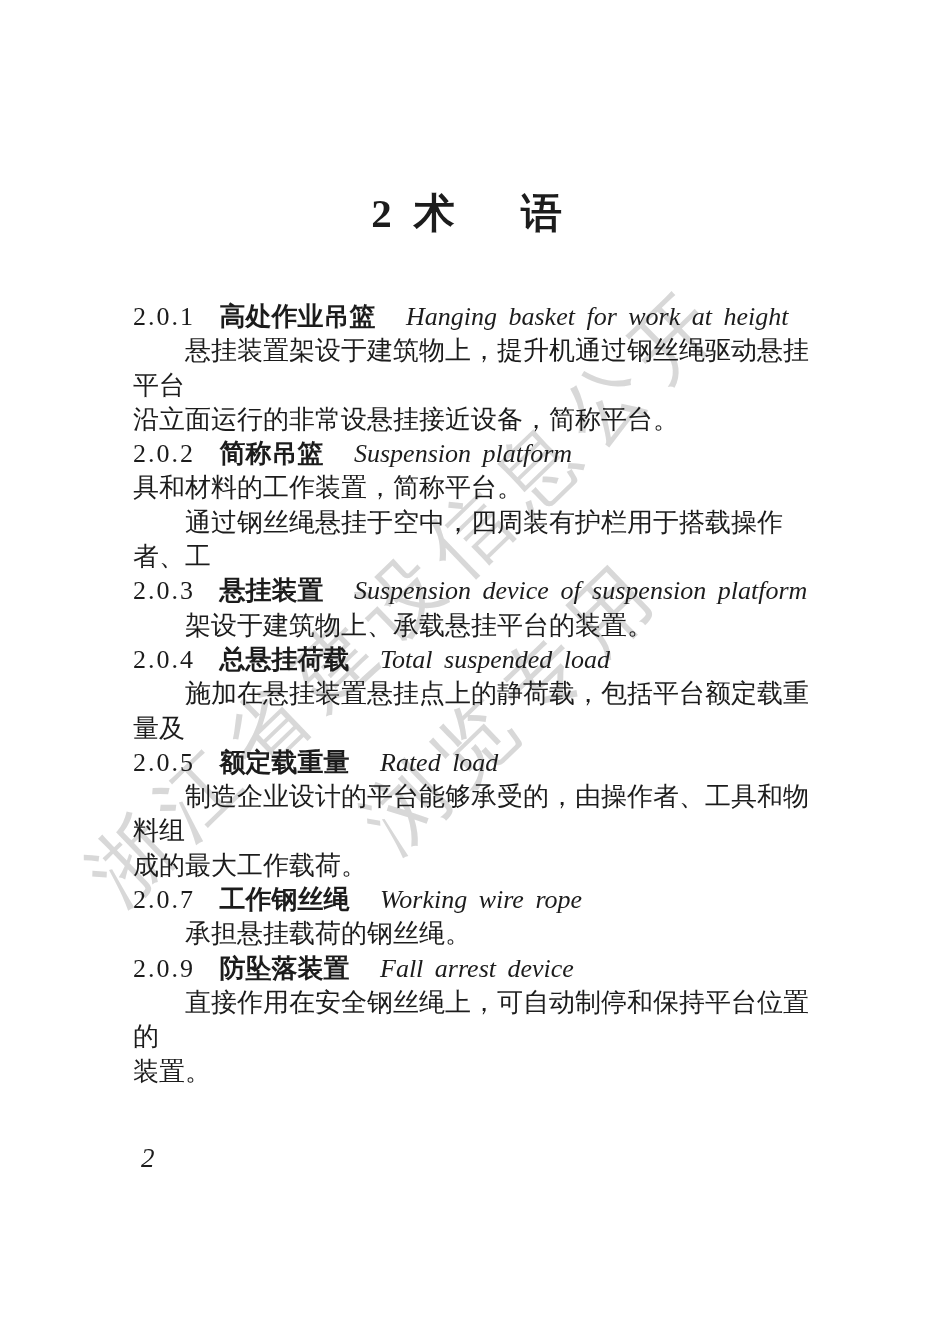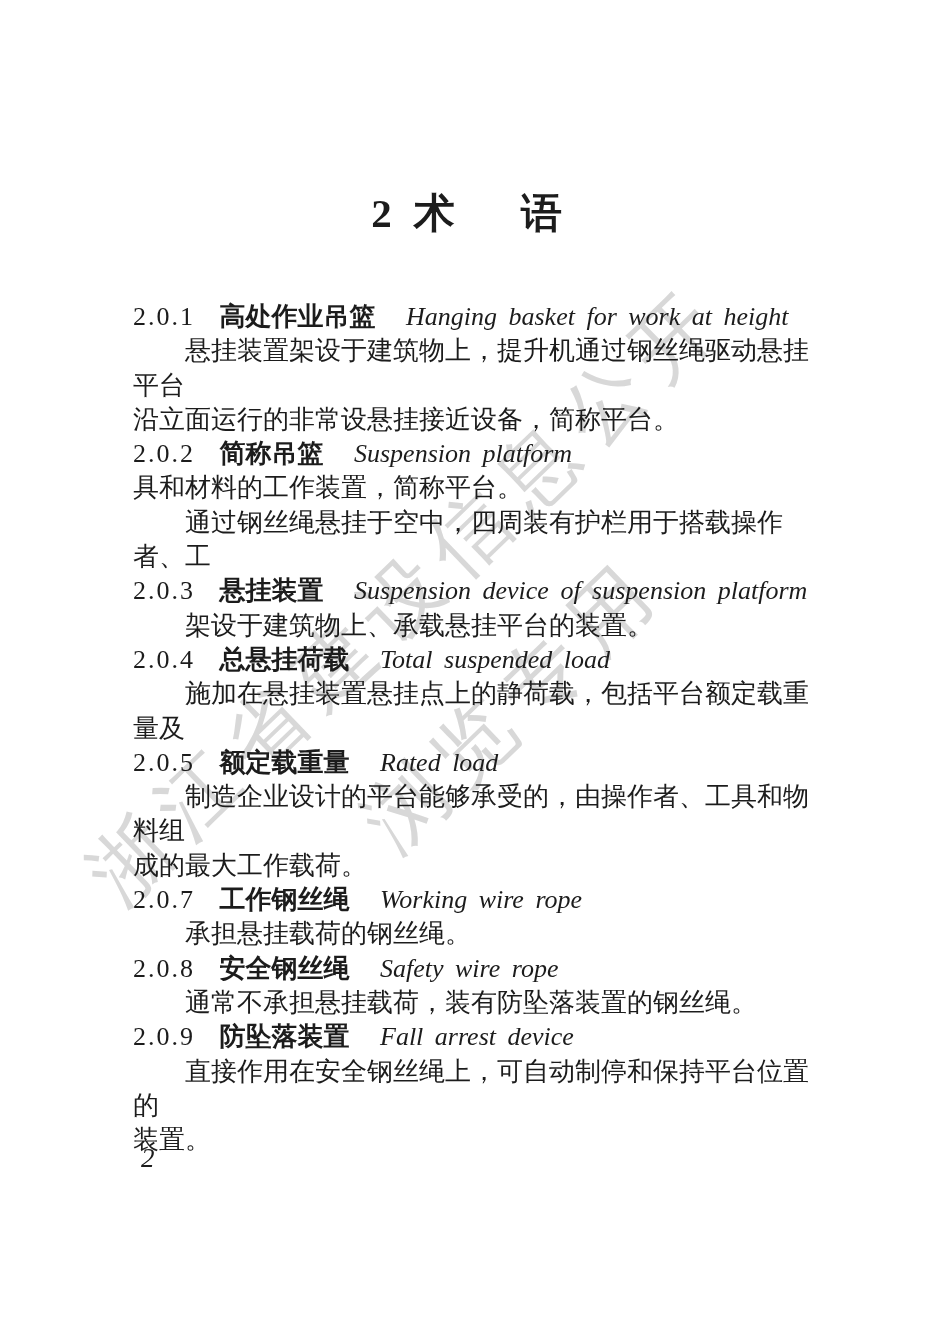--- a/index.html
+++ b/index.html
@@ -138,28 +138,20 @@
 
     <div class="sec">
       <p class="term-line">
         <span class="sec-num">2.0.7</span>
         <span class="sec-term">工作钢丝绳</span>
         <span class="sec-en">Working wire rope</span>
       </p>
       <p class="def indent">承担悬挂载荷的钢丝绳。</p>
     </div>
 
-    <div class="sec">
-      <p class="term-line">
-        <span class="sec-num">2.0.8</span>
-        <span class="sec-term">安全钢丝绳</span>
-        <span class="sec-en">Safety wire rope</span>
-      </p>
-      <p class="def indent">通常不承担悬挂载荷，装有防坠落装置的钢丝绳。</p>
-    </div>
 
     <div class="sec">
       <p class="term-line">
         <span class="sec-num">2.0.9</span>
         <span class="sec-term">防坠落装置</span>
         <span class="sec-en">Fall arrest device</span>
       </p>
       <p class="def indent">直接作用在安全钢丝绳上，可自动制停和保持平台位置的</p>
       <p class="def">装置。</p>
     </div>

